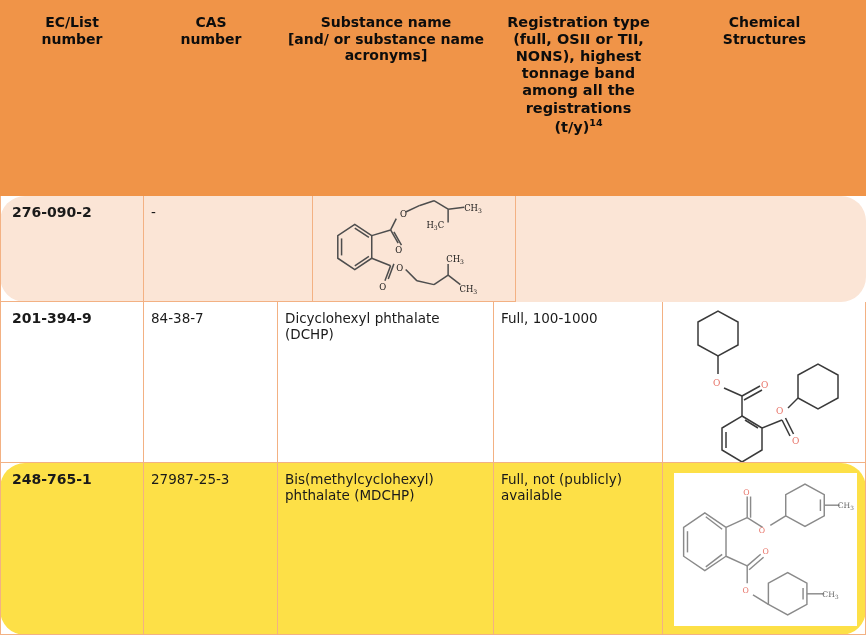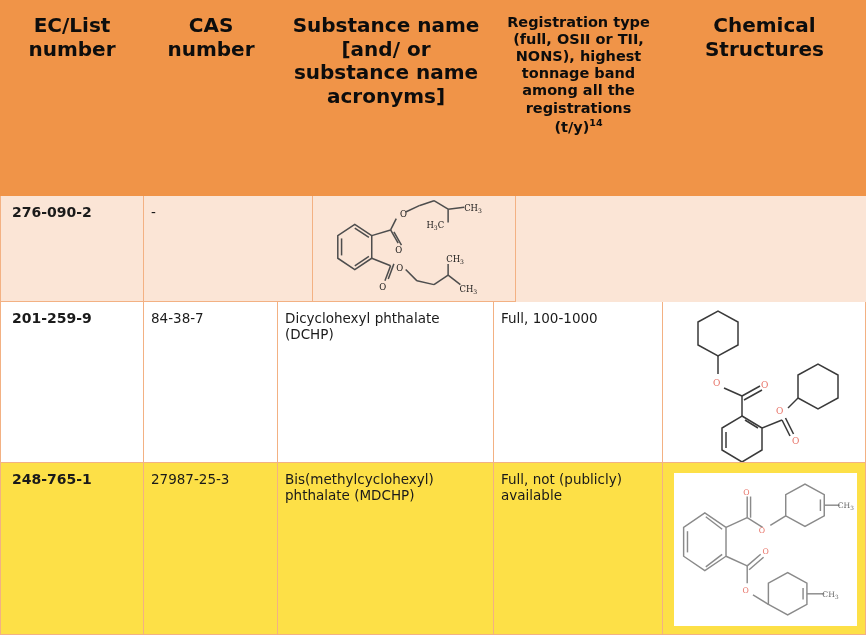--- a/index.html
+++ b/index.html
@@ -20,34 +20,34 @@
     height:196px;
     background:#F09448;
     box-sizing:border-box;
   }
   .th{
     box-sizing:border-box;
     padding:14px 6px 0 6px;
     text-align:center;
     color:#0d0d0d;
     font-weight:bold;
-    font-size:20px;
+    font-size:14px;
     line-height:1.18;
     overflow:hidden;
   }
   .th.c0{width:144px;}
   .th.c1{width:134px;}
   .th.c2{width:216px;}
   .th.c3{width:169px;font-size:14.5px;}
   .th.c4{width:203px;}
   .th .sub{display:block;}
   .th .sup{font-size:9.5px;vertical-align:super;}
 
   
-  .row{display:flex;box-sizing:border-box;}
+  .row{display:flex;box-sizing:border-box;border-radius:25px;}
   .row.r0{height:106px;background:#FBE5D6;}
   .row.r1{height:161px;background:#ffffff;}
   .row.r2{height:172px;background:#fde047;}
 
   .td{
     box-sizing:border-box;
     padding:8px 7px 0 7px;
     font-size:13.5px;
     line-height:1.22;
     color:#1a1a1a;
@@ -146,21 +146,21 @@
           <line x1="133" y1="84" x2="133" y2="72"></line>
           <line x1="133" y1="84" x2="146" y2="94"></line>
           <text x="131" y="70" stroke="none" fill="#1a1a1a">CH<tspan font-size="6.5" dy="2">3</tspan></text>
           <text x="145" y="102" stroke="none" fill="#1a1a1a">CH<tspan font-size="6.5" dy="2">3</tspan></text>
         </svg>
       </div>
     </div>
   </div>
 
   <div class="row r1">
-    <div class="td c0">201-259-9</div>
+    <div class="td c0">201-394-9</div>
     <div class="td c1">84-38-7</div>
     <div class="td c2">Dicyclohexyl phthalate (DCHP)</div>
     <div class="td c3">Full, 100-1000</div>
     <div class="td c4">
       <div class="struct white">
         <svg viewBox="0 0 200 160" preserveAspectRatio="xMidYMid meet" stroke="#3a3a3a" stroke-width="1.5" fill="none" font-family="'DejaVu Serif', serif" font-size="9">
 
           <polygon points="34,20 54,9 74,20 74,43 54,54 34,43"></polygon>
           <line x1="54" y1="54" x2="54" y2="72"></line>
           <text x="49" y="84" stroke="none" fill="#e8766b">O</text>

